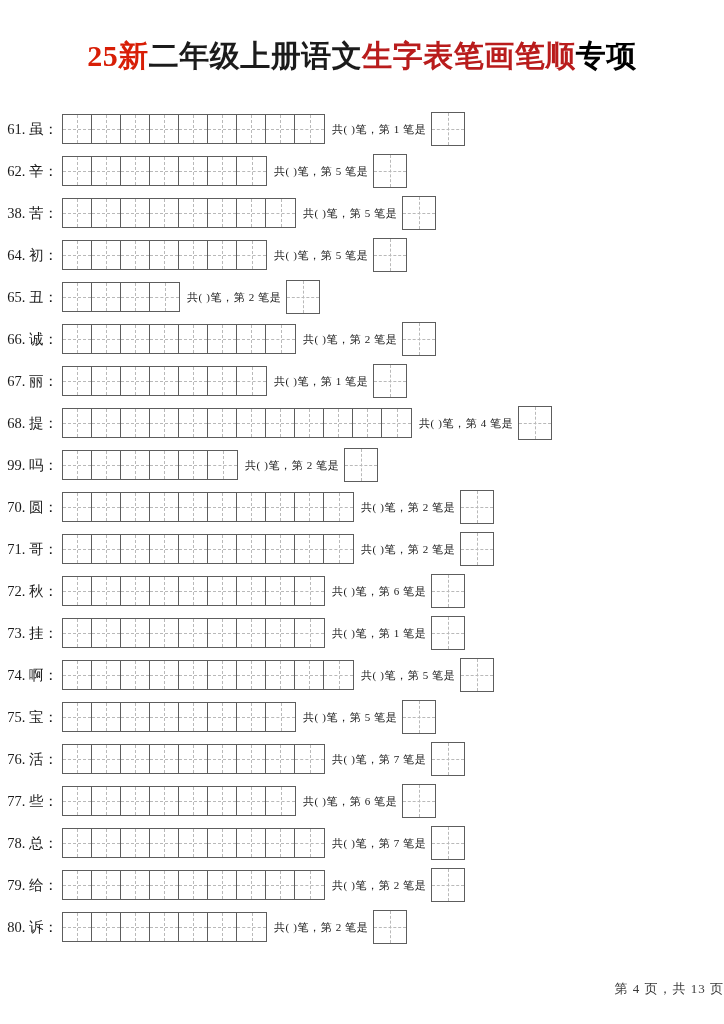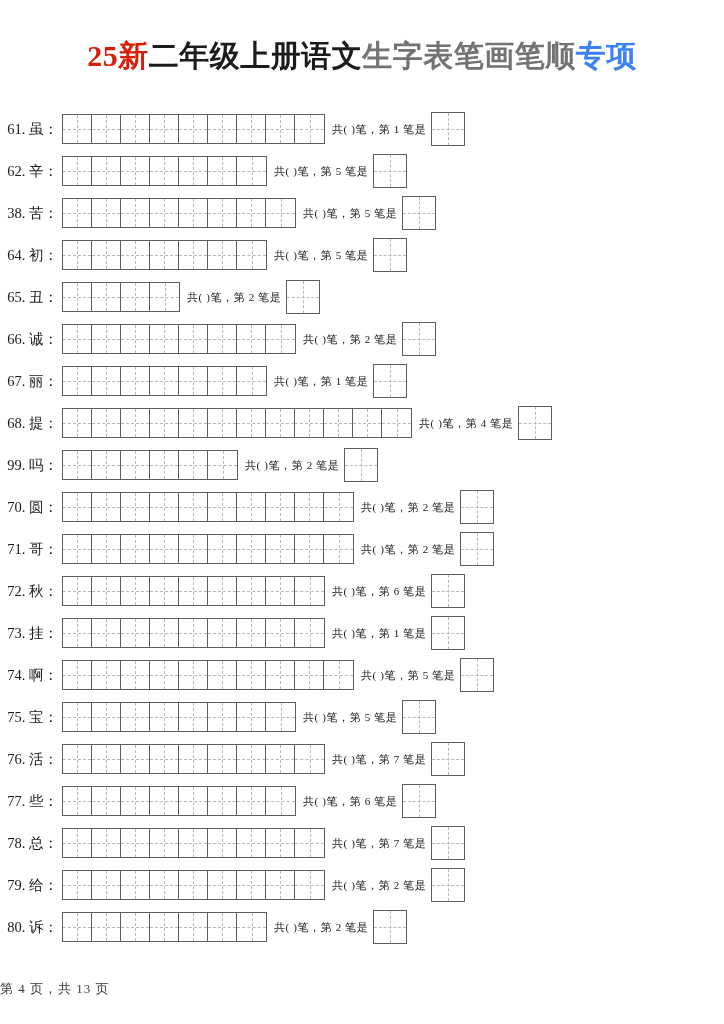--- a/index.html
+++ b/index.html
@@ -125,31 +125,31 @@
     left: 50%;
     border-left: 1px dashed #b9b9b9;
   }
 
   
   .footer {
     position: absolute;
     left: 0;
     top: 980px;
     width: 724px;
-    text-align: left;
+    text-align: right;
     font-size: 13px;
     color: #3a3a3a;
     letter-spacing: 1px;
     font-family: "Liberation Serif", "DejaVu Serif", serif;
   }
 </style>
 </head>
 <body>
 
-<div class="page-title" id="page-title"><span style="color: rgb(216, 30, 6); margin-top: 44px;">25新</span><span style="color: rgb(27, 27, 27);">二年级上册语文</span><span style="color: #737373;">生字表笔画笔顺</span><span style="color: #3b82f6; font-family: Liberation Serif, serif;">专项</span></div>
+<div class="page-title" id="page-title"><span style="color: rgb(216, 30, 6); margin-top: 44px;">25新</span><span style="color: rgb(27, 27, 27);">二年级上册语文</span><span style="color: #b91c1c;">生字表笔画笔顺</span><span style="color: #000000; font-family: Liberation Serif, serif;">专项</span></div>
 
 <div class="rows" id="rows-container">
     <div class="row">
       <div class="row-label"><span class="row-index">61.</span> <span class="row-char">虽</span><span class="row-colon">：</span></div>
       <div class="grid-strip">
         <div class="cell"></div>
         <div class="cell"></div>
         <div class="cell"></div>
         <div class="cell"></div>
         <div class="cell"></div>

